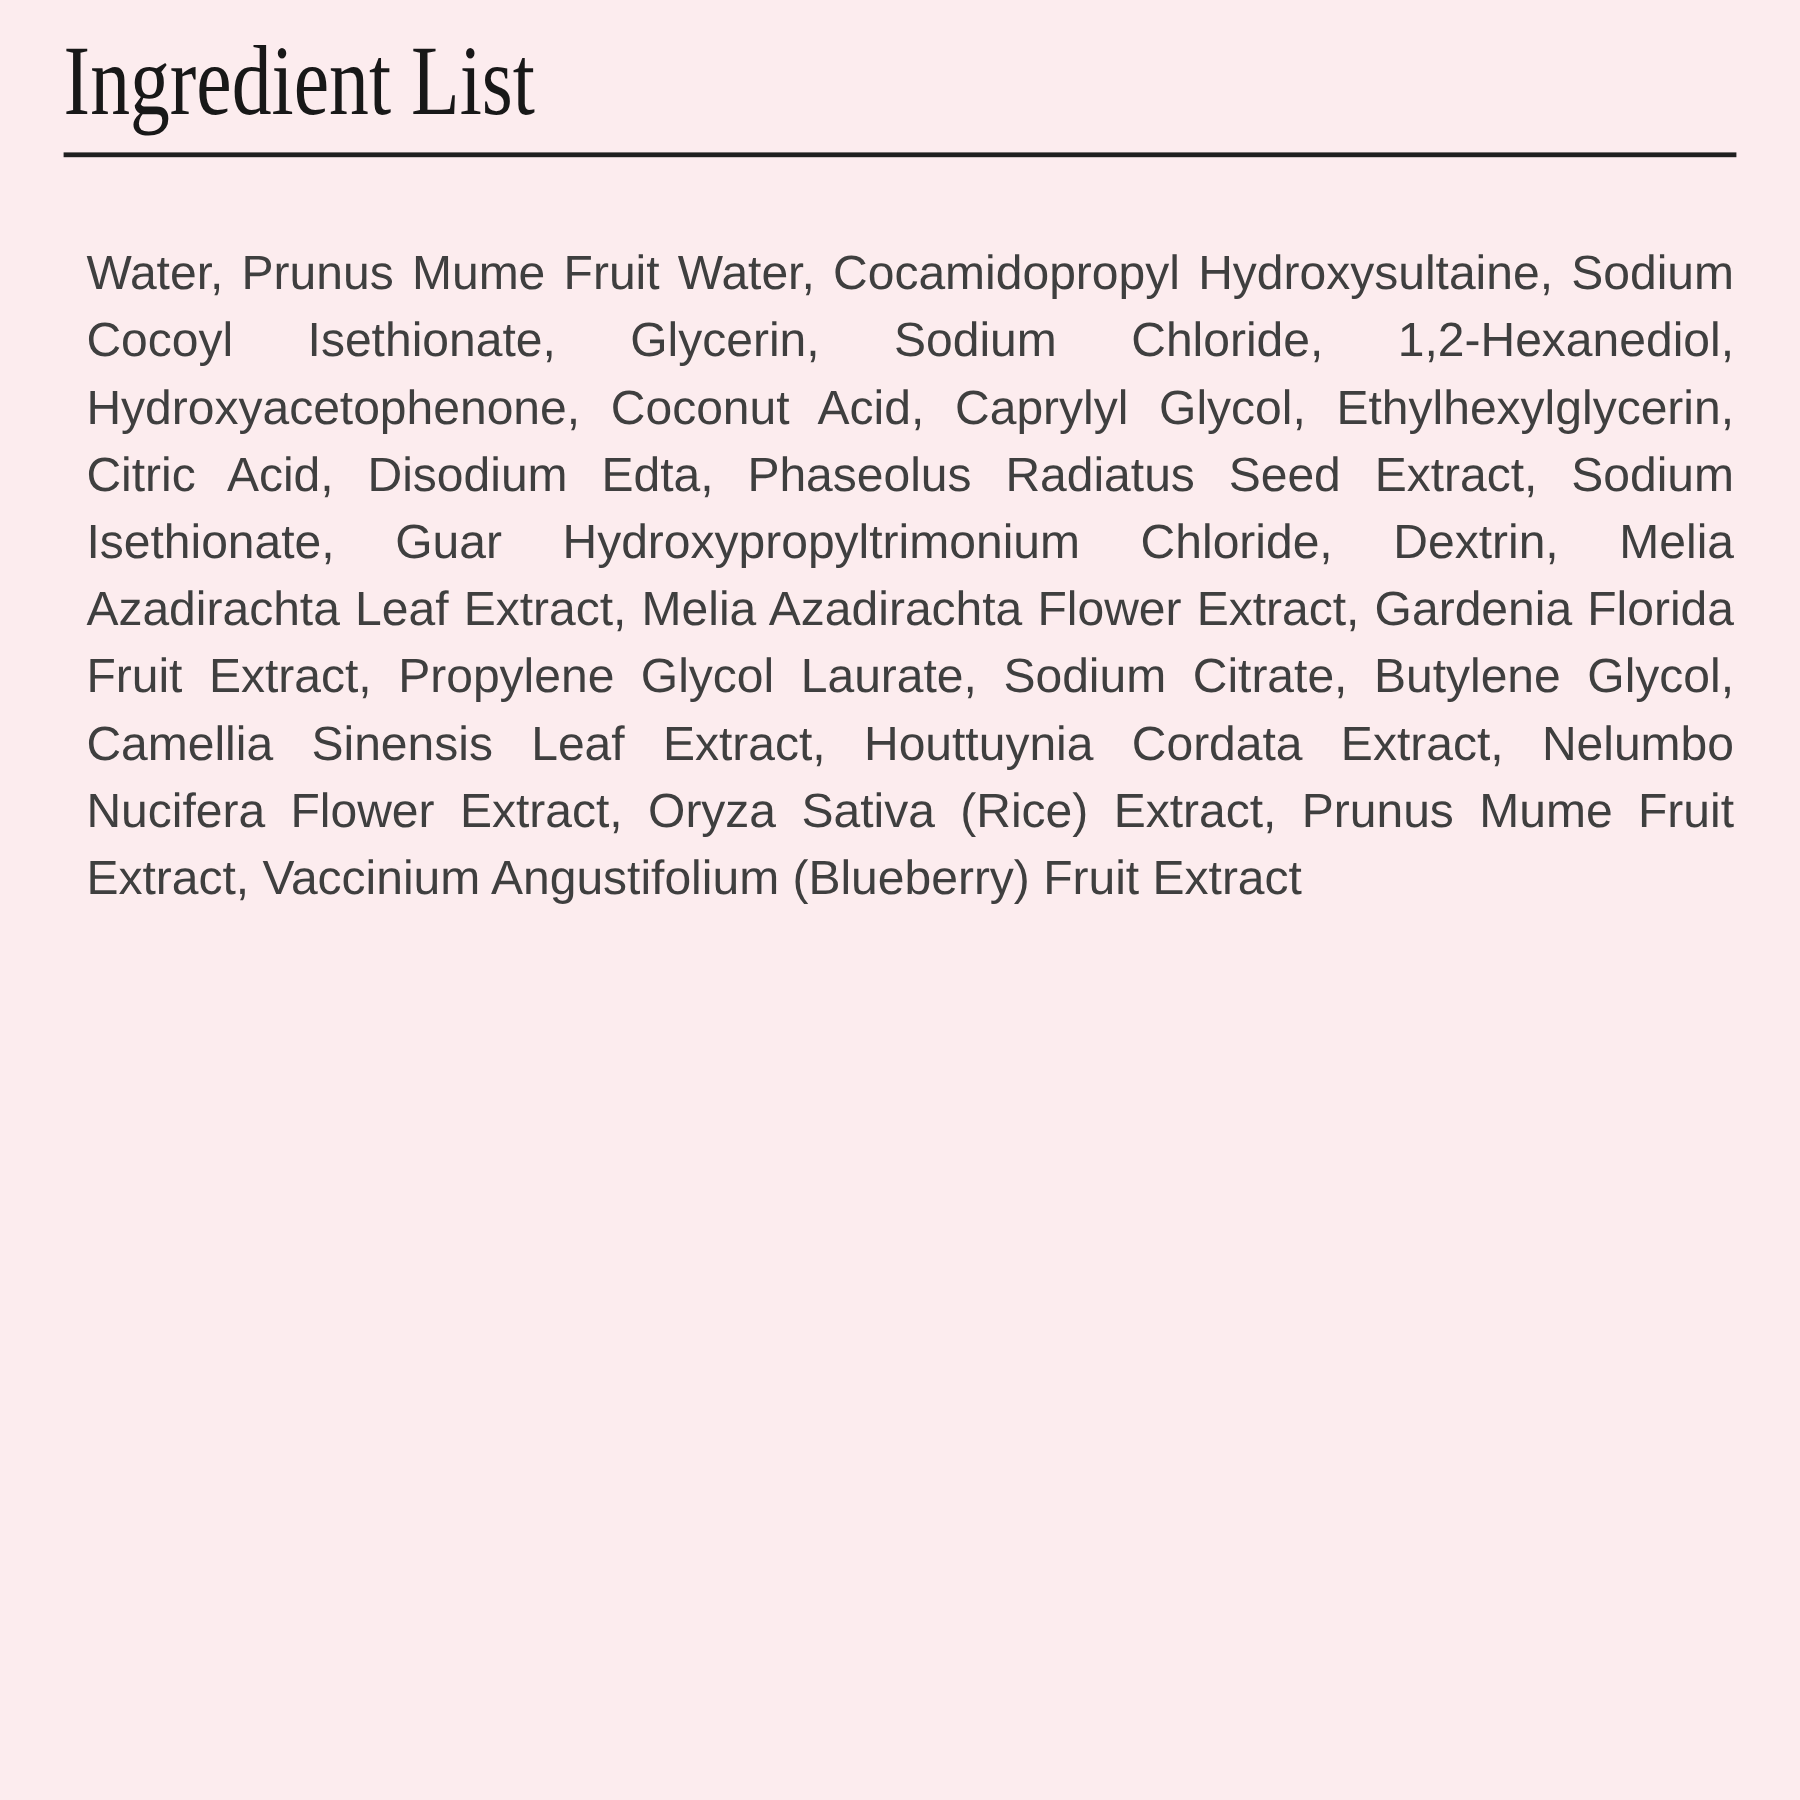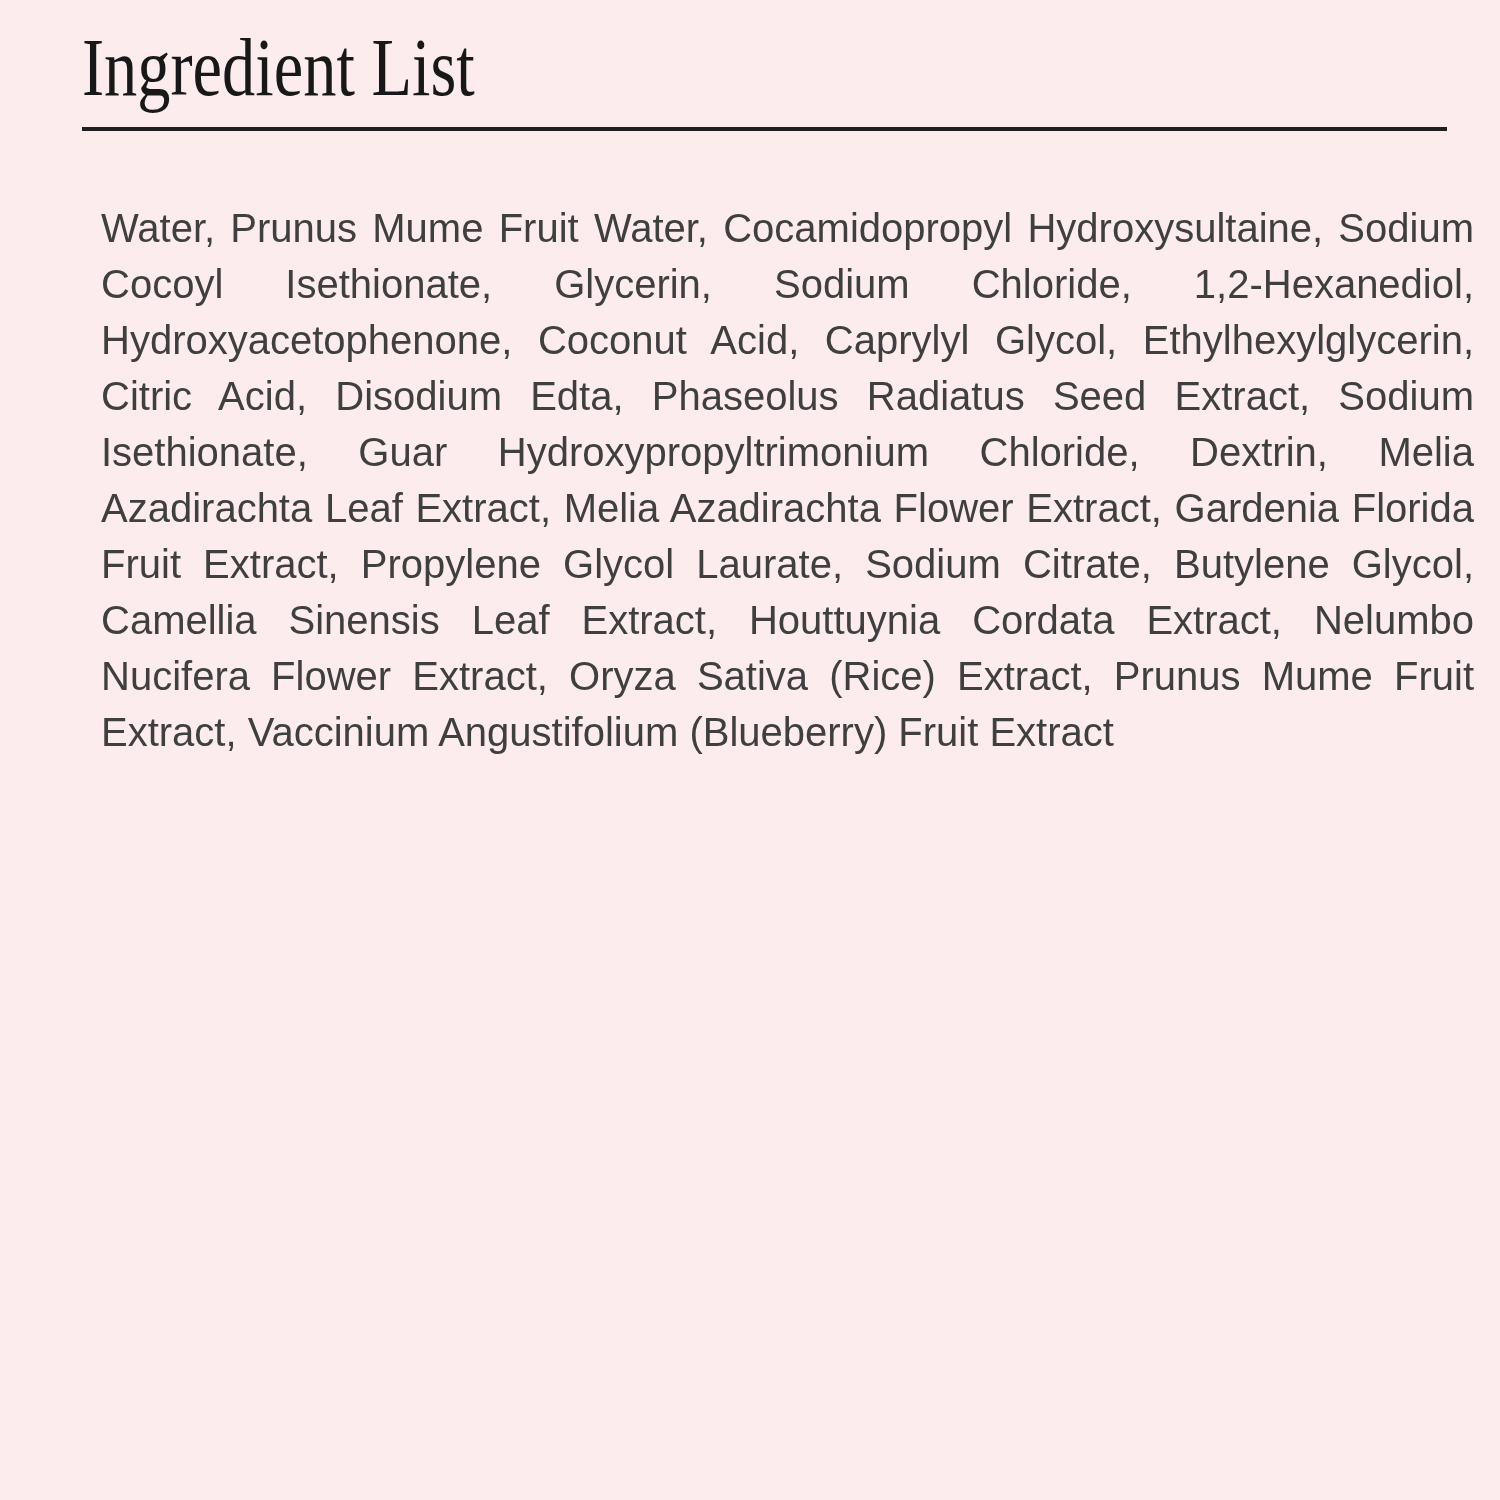--- a/index.html
+++ b/index.html
@@ -14,21 +14,21 @@
     height: 1500px;
     overflow: hidden;
   }
   body {
     background: var(--background);
     font-family: "Liberation Sans", sans-serif;
   }
   .panel {
     width: 1500px;
     height: 1500px;
-    padding: 26px 53px 0 82px;
+    padding: 26px 53px 0 53px;
   }
   .page-title {
     font-family: "Liberation Serif", serif;
     font-weight: 400;
     font-size: 83px;
     line-height: 1;
     color: var(--title-text);
     transform: scaleX(0.8);
     transform-origin: left center;
     white-space: nowrap;

